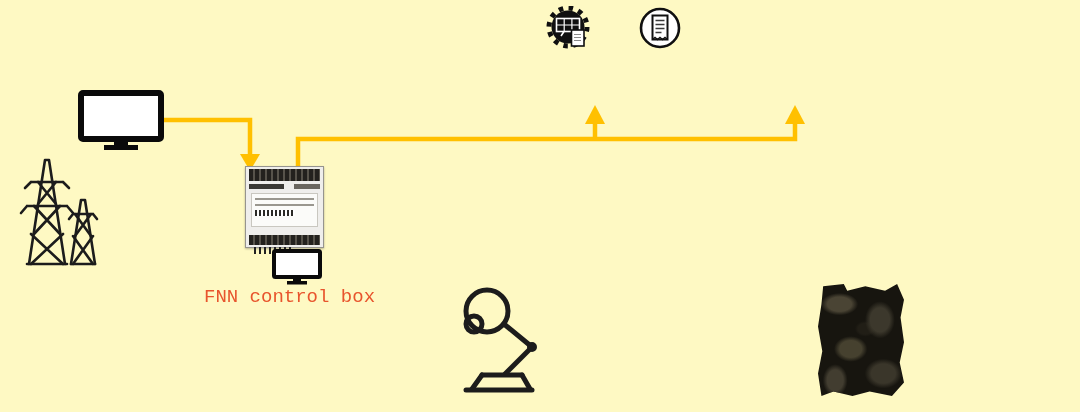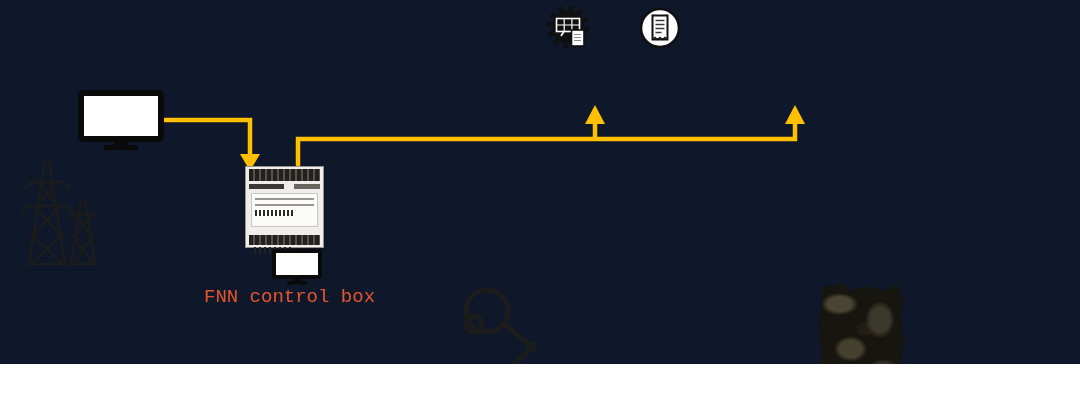--- a/index.html
+++ b/index.html
@@ -1,16 +1,16 @@
 <!DOCTYPE html>
 <html><head>
 <meta charset="utf-8">
 <style>
   html,body{margin:0;padding:0;background:#ffffff;font-family:"Liberation Sans","DejaVu Sans",sans-serif;}
-  #canvas{position:relative;width:1080px;height:364px;background:#0f172a;overflow:hidden;}
+  #canvas{position:relative;width:1080px;height:412px;background:#fef9c3;overflow:hidden;}
 
   .abs{position:absolute;}
 
   
   .device{position:absolute;left:245px;top:166px;width:77px;height:80px;
           background:#efeeec;border:1px solid #96948e;box-shadow:0 1px 2px rgba(0,0,0,.28);}
   .device .terminals-top{position:absolute;top:2px;left:3px;right:3px;height:12px;
           background:repeating-linear-gradient(90deg,#23211e 0 4px,#57534b 4px 6px);}
   .device .slot{position:absolute;top:17px;left:3px;width:46%;height:5px;background:#3a3834;}
   .device .slot2{position:absolute;top:17px;right:3px;width:34%;height:5px;background:#6a665f;}

